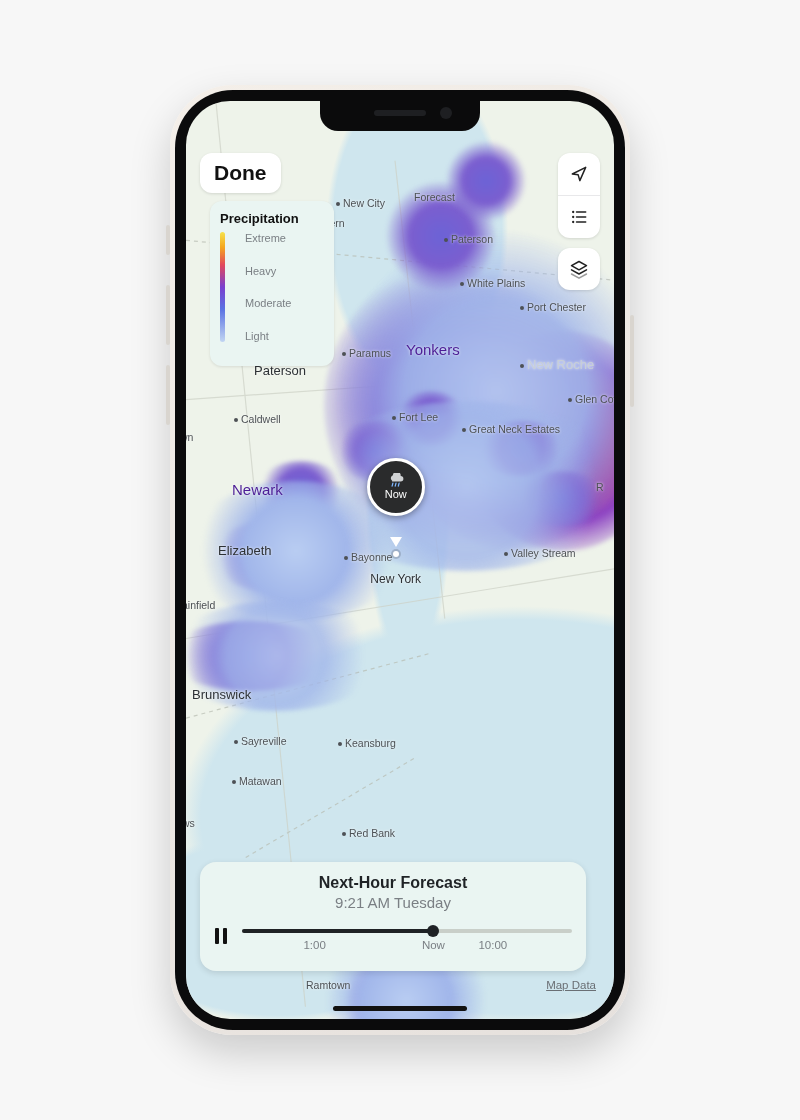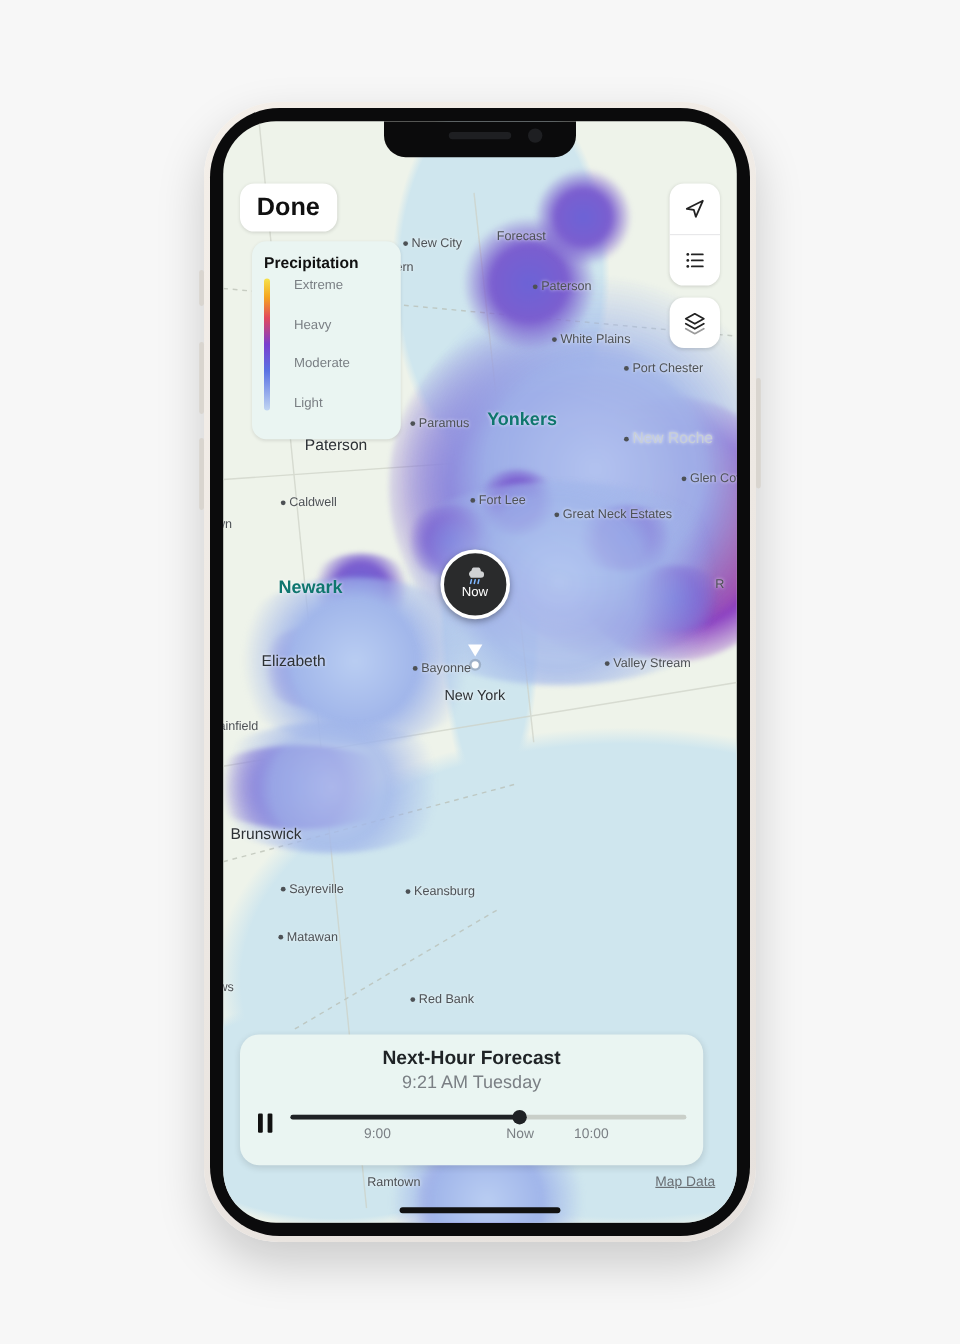--- a/index.html
+++ b/index.html
@@ -104,21 +104,21 @@
   .radar span{position:absolute;border-radius:50%;filter:blur(2px);}
   .rl{background:radial-gradient(circle,#b9cdf2 0%,#a1b6ea 40%,rgba(161,182,234,0) 72%);}
   .rm{background:radial-gradient(circle,#6c63d6 0%,#7b5ecf 40%,rgba(123,94,207,0) 72%);}
   .rh{background:radial-gradient(circle,#b04aa2 0%,#7b3dc0 45%,rgba(123,61,192,0) 75%);}
   .rx{background:radial-gradient(circle,#f0974e 0%,#d75a7a 25%,#8c42c2 55%,rgba(140,66,194,0) 80%);}
 
   
   .lbl{position:absolute;color:#4d5155;white-space:nowrap;text-shadow:0 0 3px rgba(255,255,255,.85);}
   .lbl.sm{font-size:10.5px;}
   .lbl.md{font-size:13px;font-weight:500;color:#2d3135;}
-  .lbl.lg{font-size:15px;font-weight:700;color:#0f766e;}
+  .lbl.lg{font-size:15px;font-weight:400;color:#4c1d95;}
   .lbl.dot::before{content:"";display:inline-block;width:4px;height:4px;border-radius:50%;background:#4d5155;margin-right:3px;vertical-align:middle;}
 
   
   .done{
     position:absolute;top:52px;left:14px;z-index:70;
     background:var(--panel);border-radius:12px;
     padding:8px 14px;font-size:21px;font-weight:600;color:#111;
     box-shadow:0 1px 3px rgba(0,0,0,.12);
   }
   .legend{
@@ -328,21 +328,21 @@
             <svg width="14" height="18" viewBox="0 0 14 18">
               <rect x="1" y="1" width="4" height="16" rx="1" fill="#111"></rect>
               <rect x="9" y="1" width="4" height="16" rx="1" fill="#111"></rect>
             </svg>
           </div>
           <div class="tl-wrap">
             <div class="tl-track"></div>
             <div class="tl-fill" style="width: 58%;"></div>
             <div class="tl-thumb" style="left: 58%;"></div>
             <div class="tl-labels">
-              <span style="left: 22%;">9:00</span>
+              <span style="left: 22%;">1:00</span>
               <span style="left: 58%;">Now</span>
               <span style="left: 76%;">10:00</span>
             </div>
           </div>
         </div>
       </div>
 
       <a class="mapdata">Map Data</a>
 
       <div class="homebar"></div>

